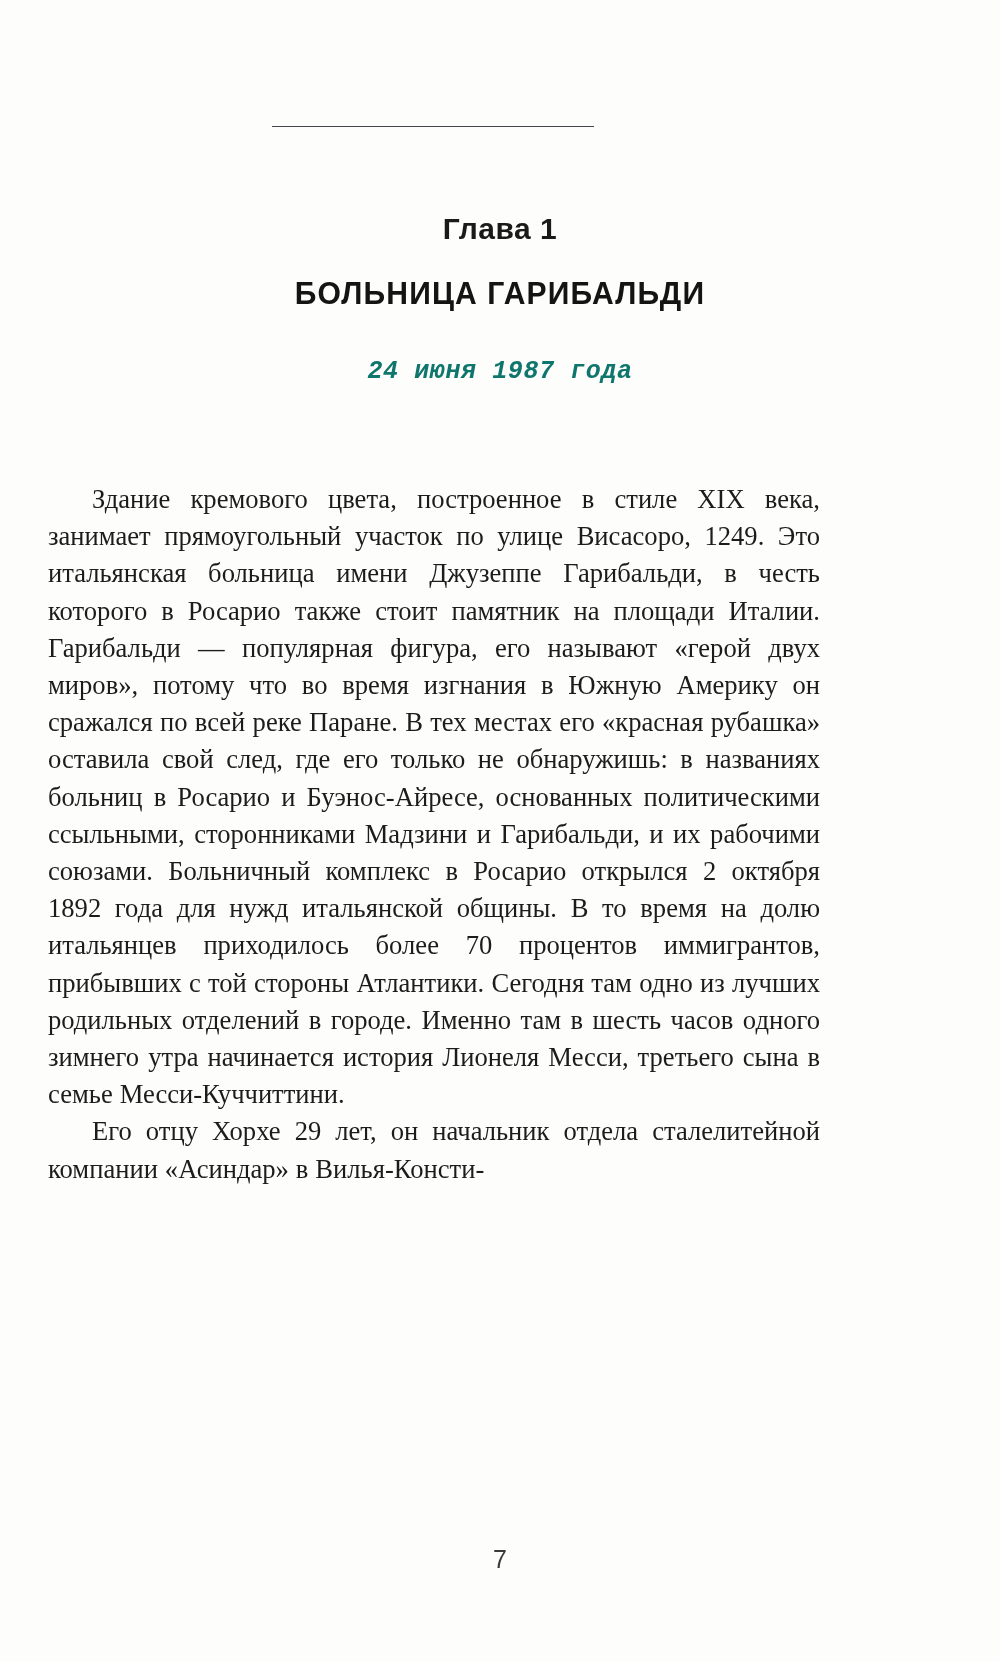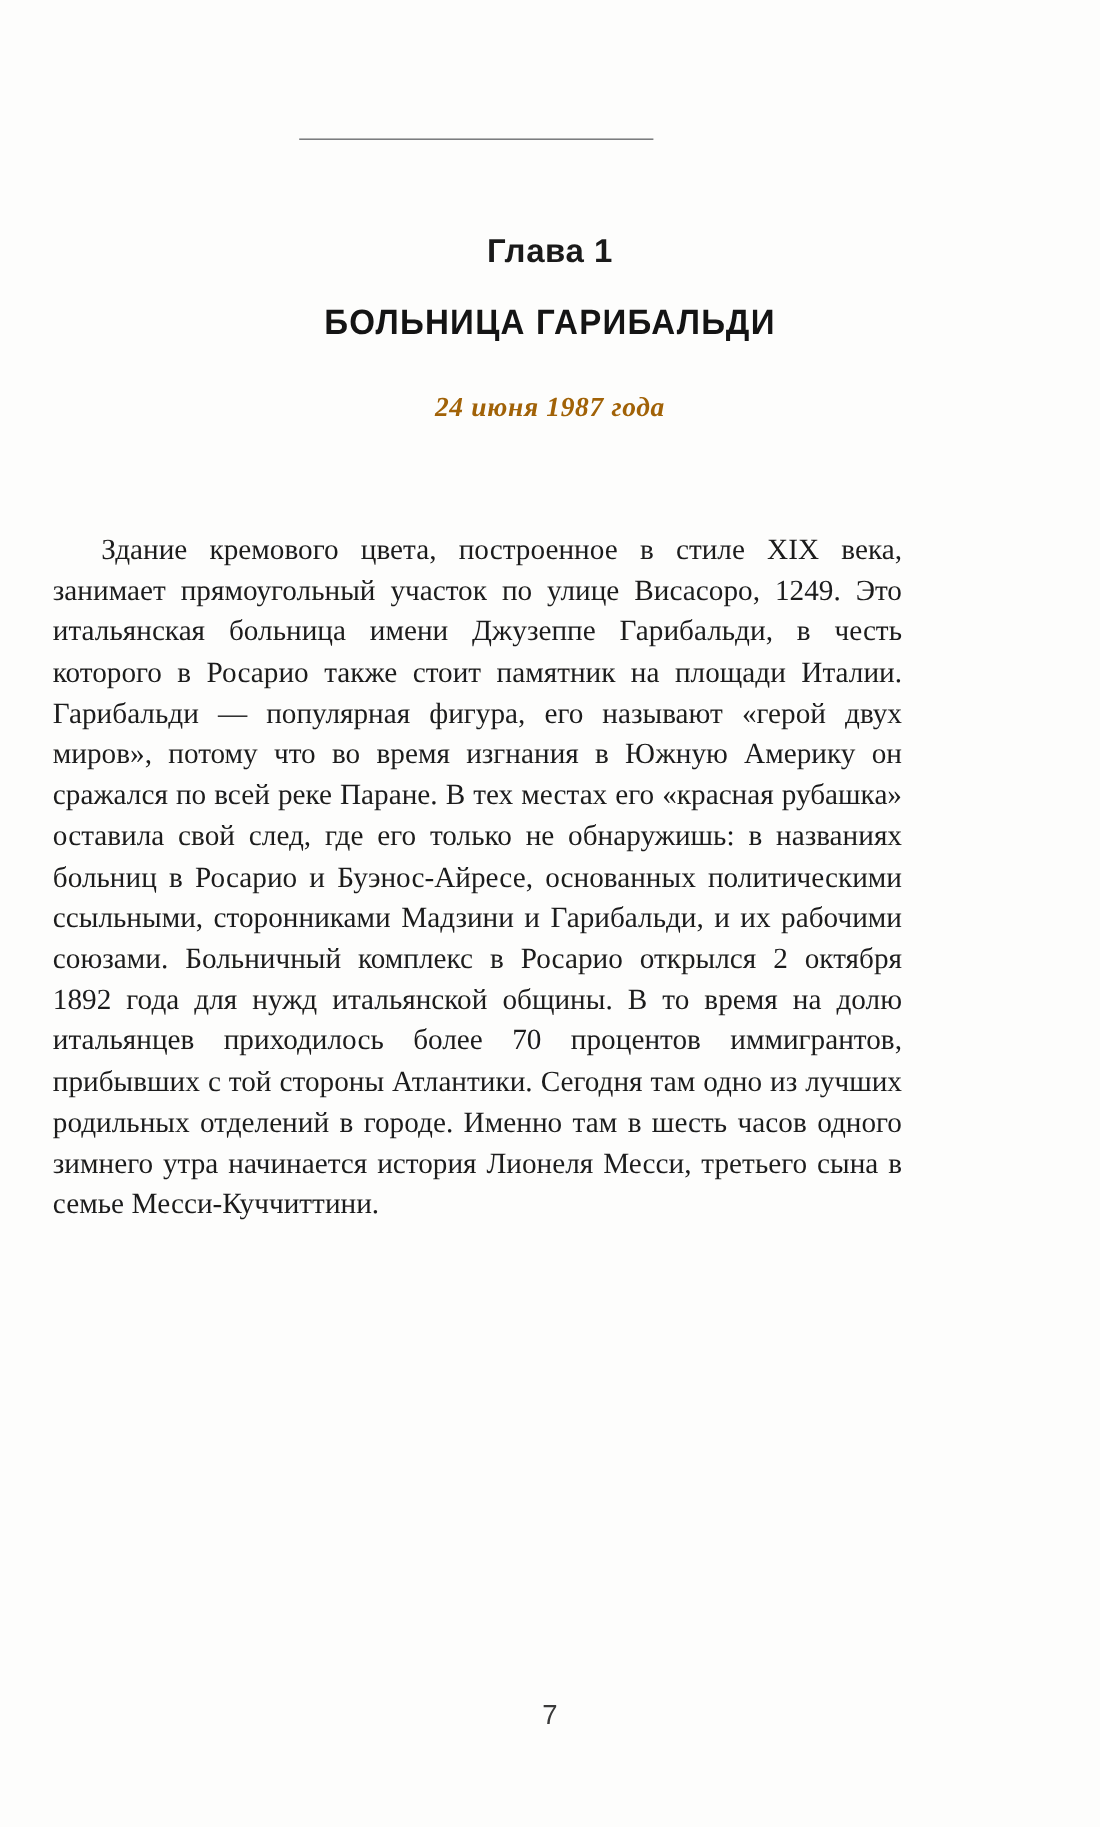--- a/index.html
+++ b/index.html
@@ -58,26 +58,26 @@
     font-family: "Liberation Sans", "DejaVu Sans", sans-serif;
     font-weight: 700;
     font-size: 32px;
     letter-spacing: 1.2px;
     color: #141414;
     margin-top: 30px;
     transform: scaleX(0.94);
     transform-origin: center;
   }
   .chapter-date {
-    font-family: Liberation Serif, serif;
+    font-family: Liberation Mono, monospace;
     font-weight: 700;
     font-style: italic;
     font-size: 25px;
     letter-spacing: 0.6px;
-    color: #a16207;
+    color: #0f766e;
     margin-top: 45px;
   }
 
   
   .body-text {
     position: absolute;
     left: 48px;
     top: 481px;
     width: 772px;
   }
@@ -115,17 +115,18 @@
   </div>
 
   <div class="chapter-head">
     <div class="chapter-number">Глава 1</div>
     <div class="chapter-title">БОЛЬНИЦА ГАРИБАЛЬДИ</div>
     <div class="chapter-date">24 июня 1987 года</div>
   </div>
 
   <div class="body-text">
     <p class="para">Здание кремового цвета, построенное в стиле XIX века, занимает прямоугольный участок по улице Висасоро, 1249. Это итальянская больница имени Джузеппе Гарибальди, в честь которого в Росарио также стоит памятник на площади Италии. Гарибальди — популярная фигура, его называют «герой двух миров», потому что во время изгнания в Южную Америку он сражался по всей реке Паране. В тех местах его «красная рубашка» оставила свой след, где его только не обнаружишь: в названиях больниц в Росарио и Буэнос-Айресе, основанных политическими ссыльными, сторонниками Мадзини и Гарибальди, и их рабочими союзами. Больничный комплекс в Росарио открылся 2 октября 1892 года для нужд итальянской общины. В то время на долю итальянцев приходилось более 70 процентов иммигрантов, прибывших с той стороны Атлантики. Сегодня там одно из лучших родильных отделений в городе. Именно там в шесть часов одного зимнего утра начинается история Лионеля Месси, третьего сына в семье Месси-Куччиттини.</p>
+    <p class="para">Его отцу Хорхе 29 лет, он начальник отдела сталелитейной компании «Асиндар» в Вилья-Консти-</p>
   </div>
 
   <div class="folio">7</div>
 
 </div>
 
 </body></html>

